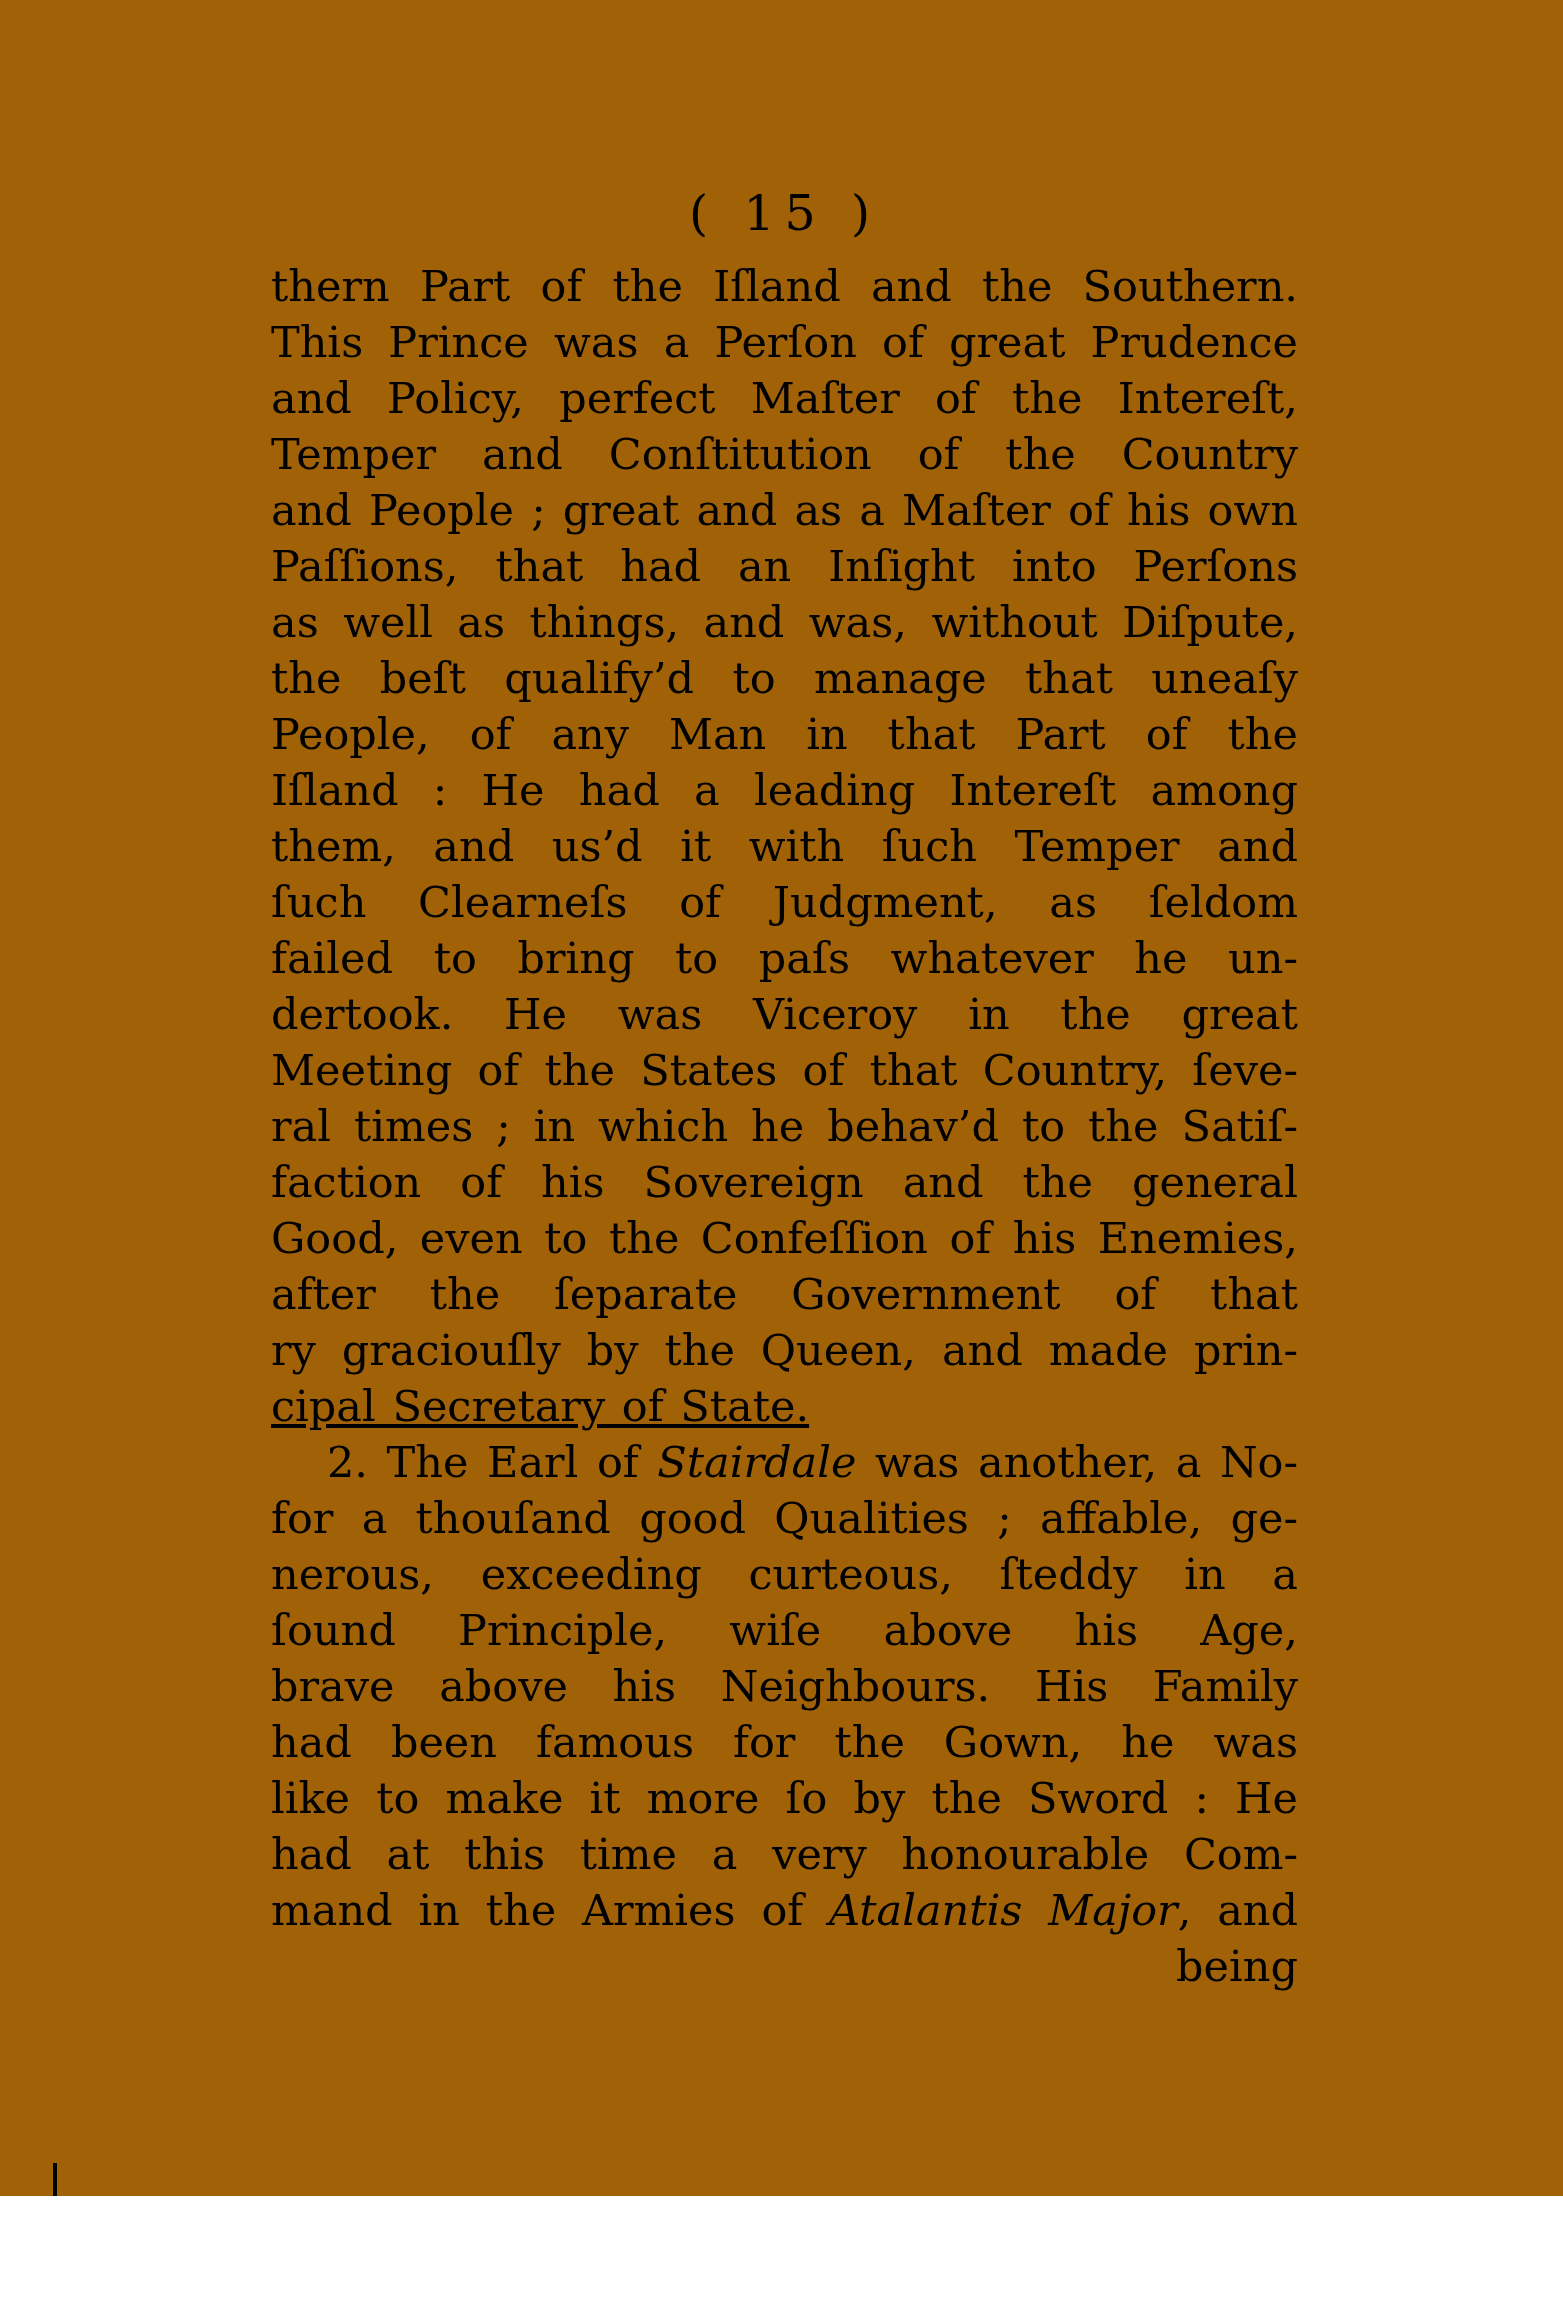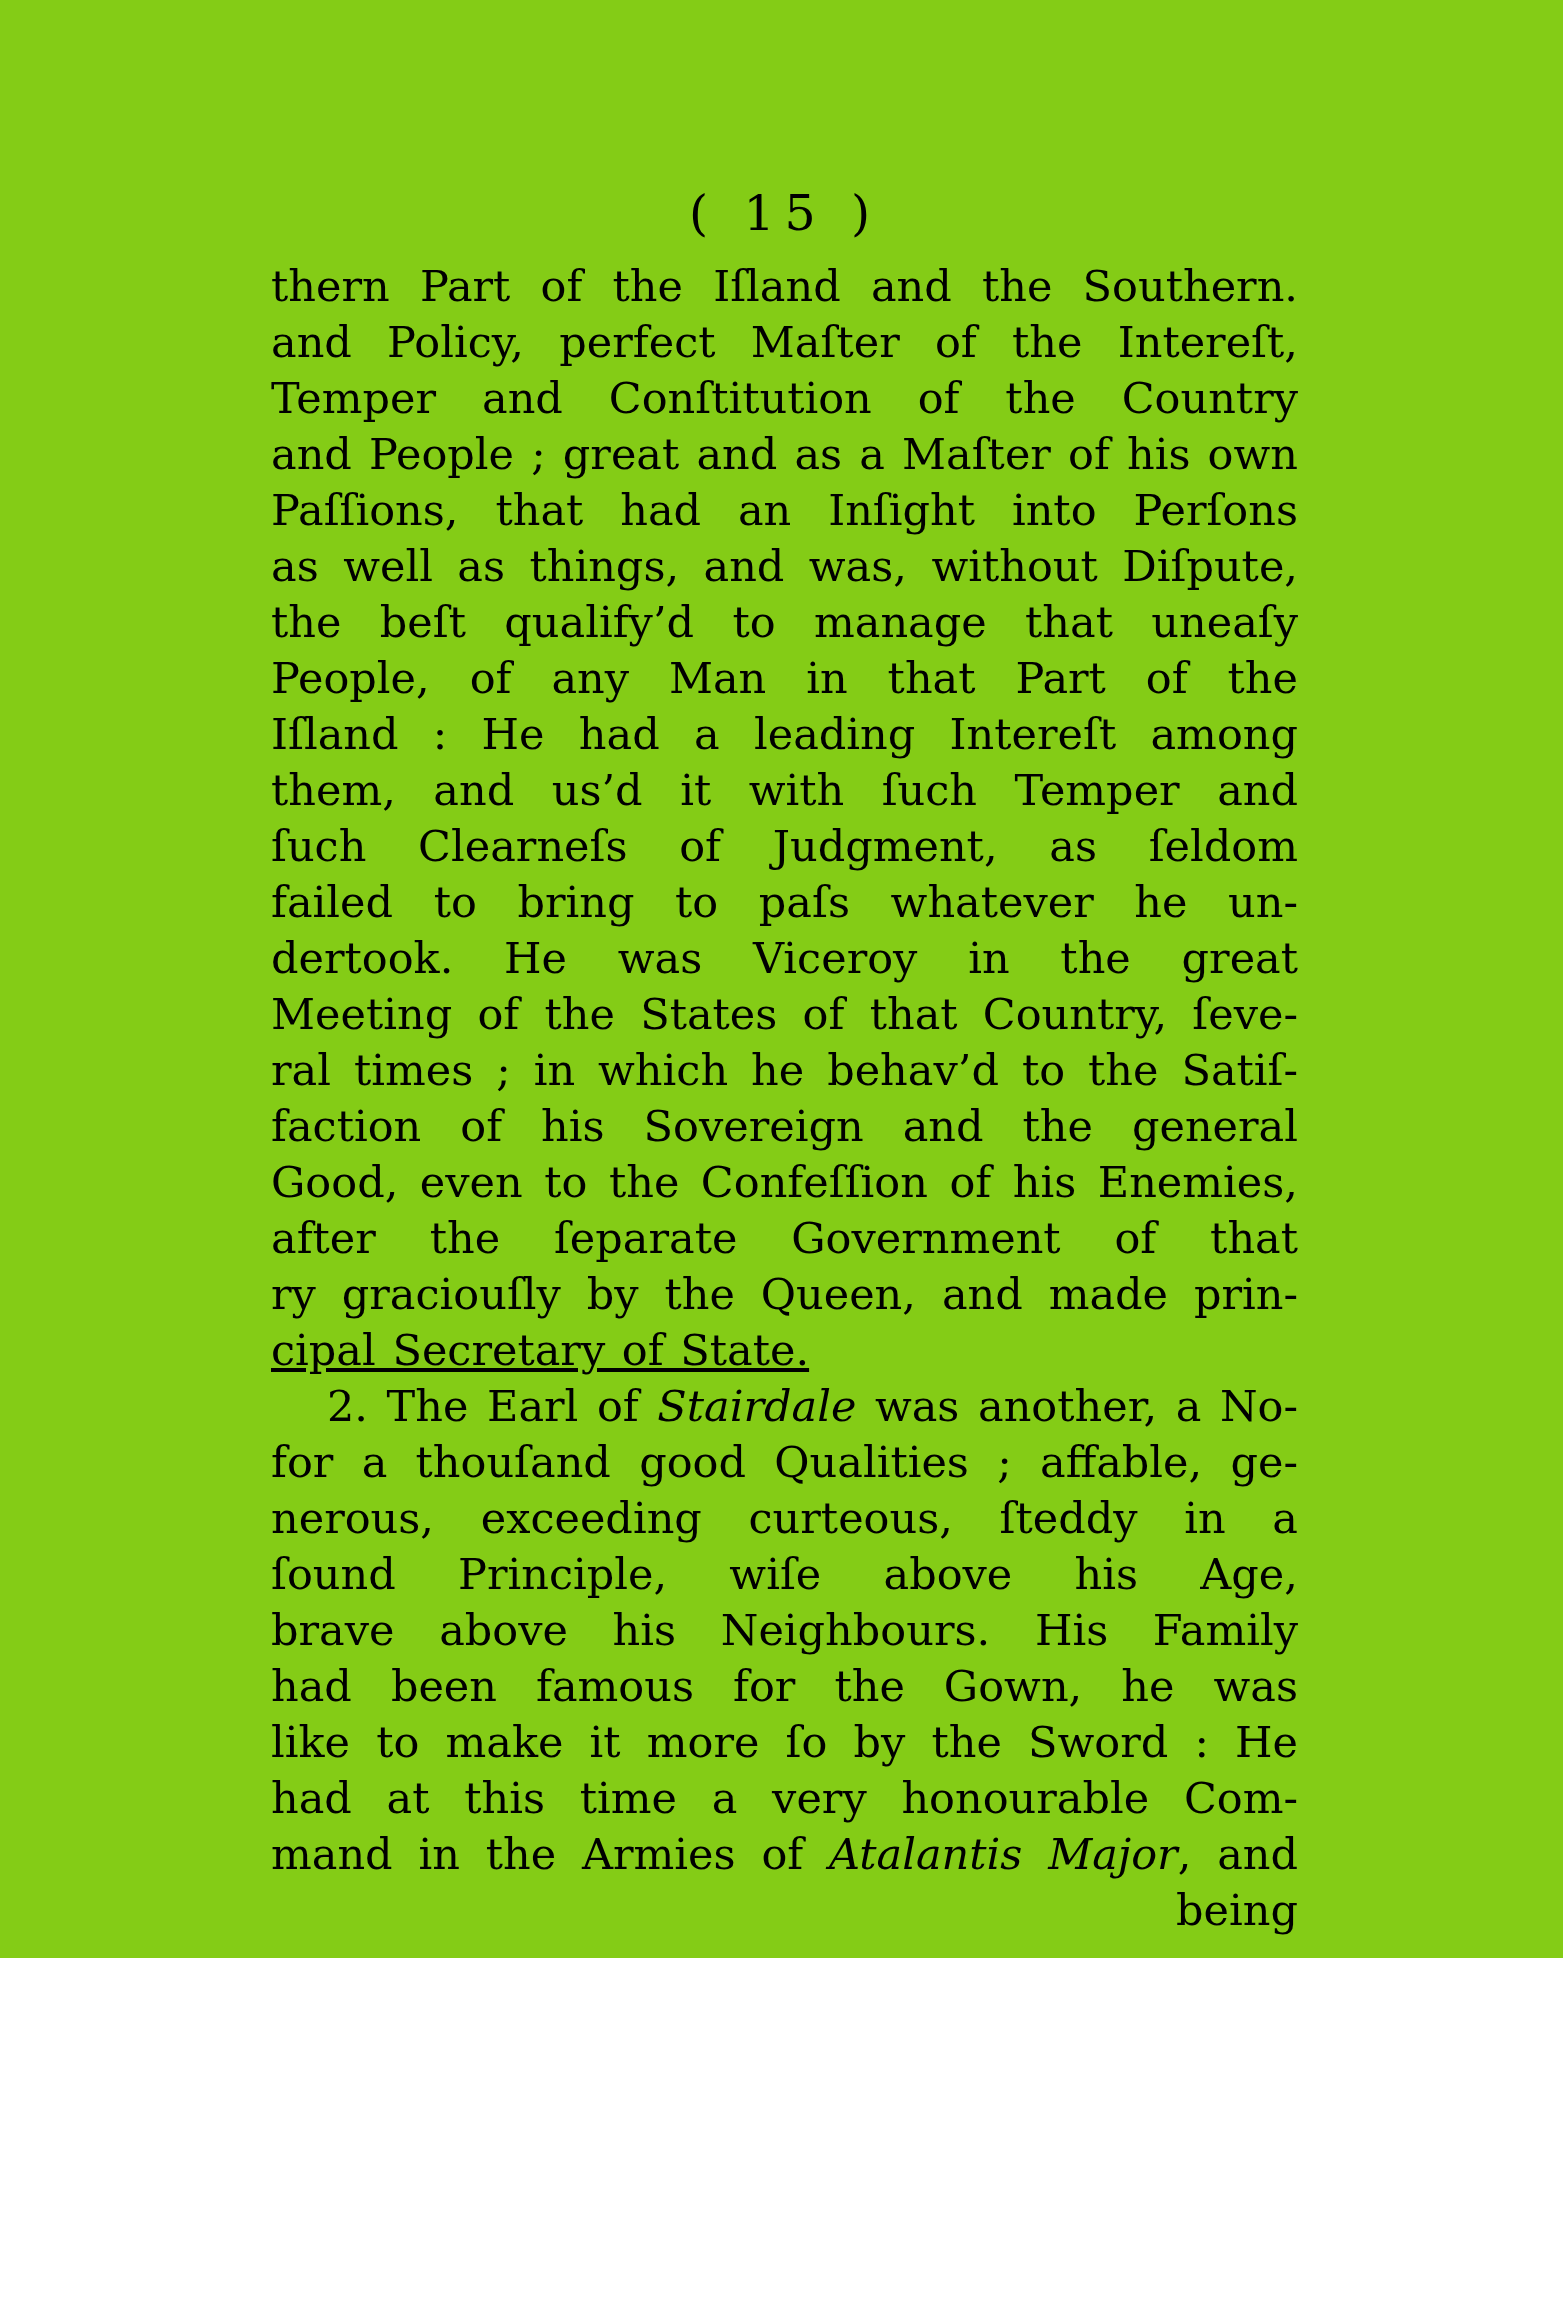--- a/index.html
+++ b/index.html
@@ -3,22 +3,22 @@
 <meta charset="utf-8">
 <style>
   html, body {
     margin: 0;
     padding: 0;
     background: #ffffff;
   }
   #page {
     position: relative;
     width: 1563px;
-    height: 1958px;
-    background: #84cc16;
+    height: 2196px;
+    background: #a16207;
     color: #000000;
     font-family: "DejaVu Serif", "Liberation Serif", serif;
     overflow: hidden;
   }
   .page-number {
     position: absolute;
     left: 271px;
     top: 179px;
     width: 1027px;
     text-align: center;
@@ -66,20 +66,21 @@
   }
 </style>
 </head>
 <body>
 
 <div id="page">
   <div class="page-number">( 15 )</div>
 
   <div class="text-block">
       <div class="line"><span>thern Part of the Iſland and the Southern.</span></div>
+      <div class="line"><span>This Prince was a Perſon of great Prudence</span></div>
       <div class="line"><span>and Policy, perfect Maſter of the Intereſt,</span></div>
       <div class="line"><span>Temper and Conſtitution of the Country</span></div>
       <div class="line"><span>and People ; great and as a Maſter of his own</span></div>
       <div class="line"><span>Paſſions, that had an Inſight into Perſons</span></div>
       <div class="line"><span>as well as things, and was, without Diſpute,</span></div>
       <div class="line"><span>the beſt qualify’d to manage that uneaſy</span></div>
       <div class="line"><span>People, of any Man in that Part of the</span></div>
       <div class="line"><span>Iſland : He had a leading Intereſt among</span></div>
       <div class="line"><span>them, and us’d it with ſuch Temper and</span></div>
       <div class="line"><span>ſuch Clearneſs of Judgment, as ſeldom</span></div>

